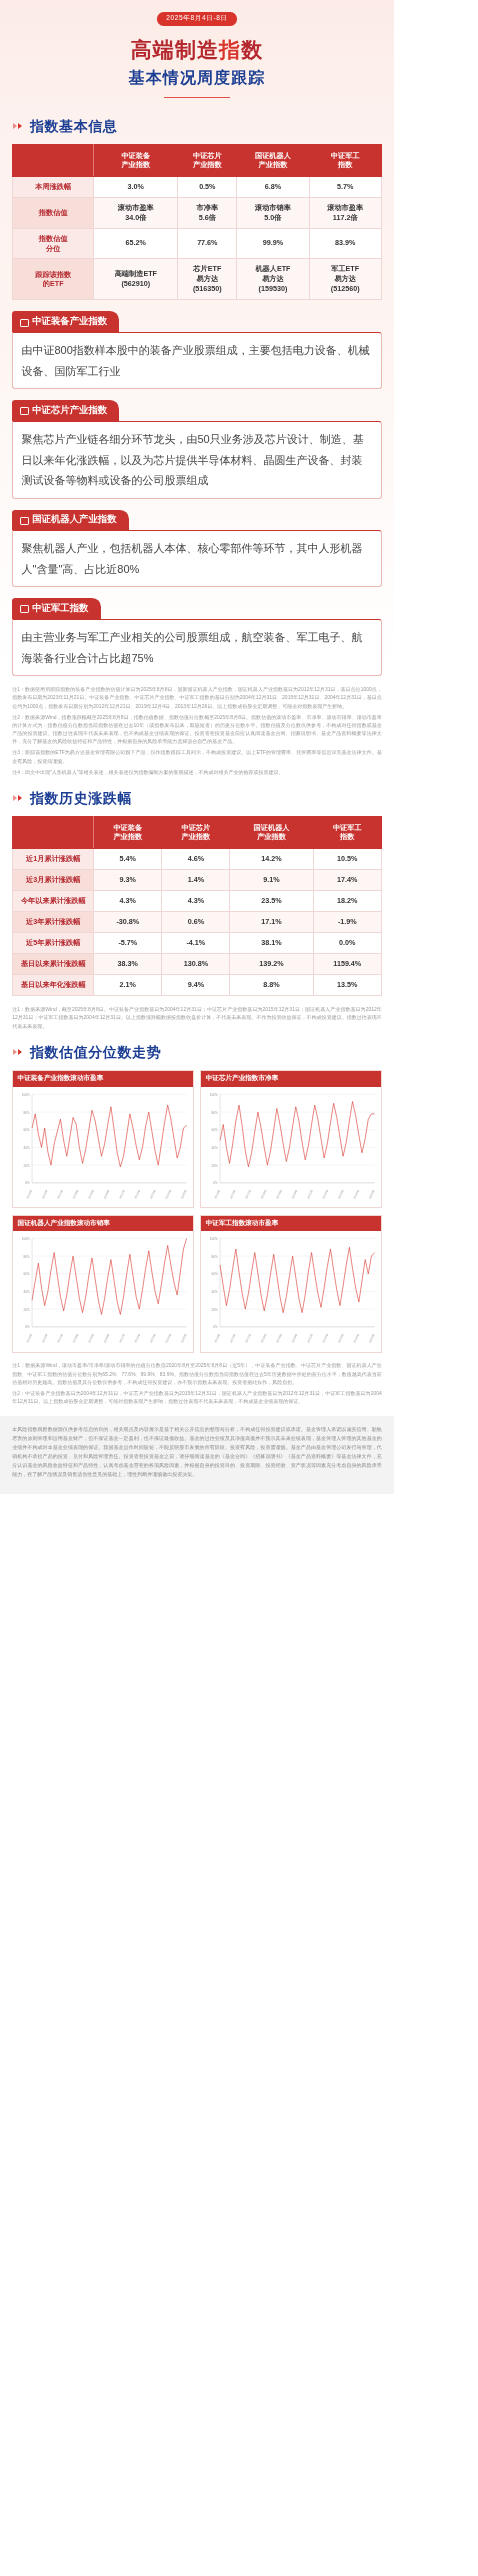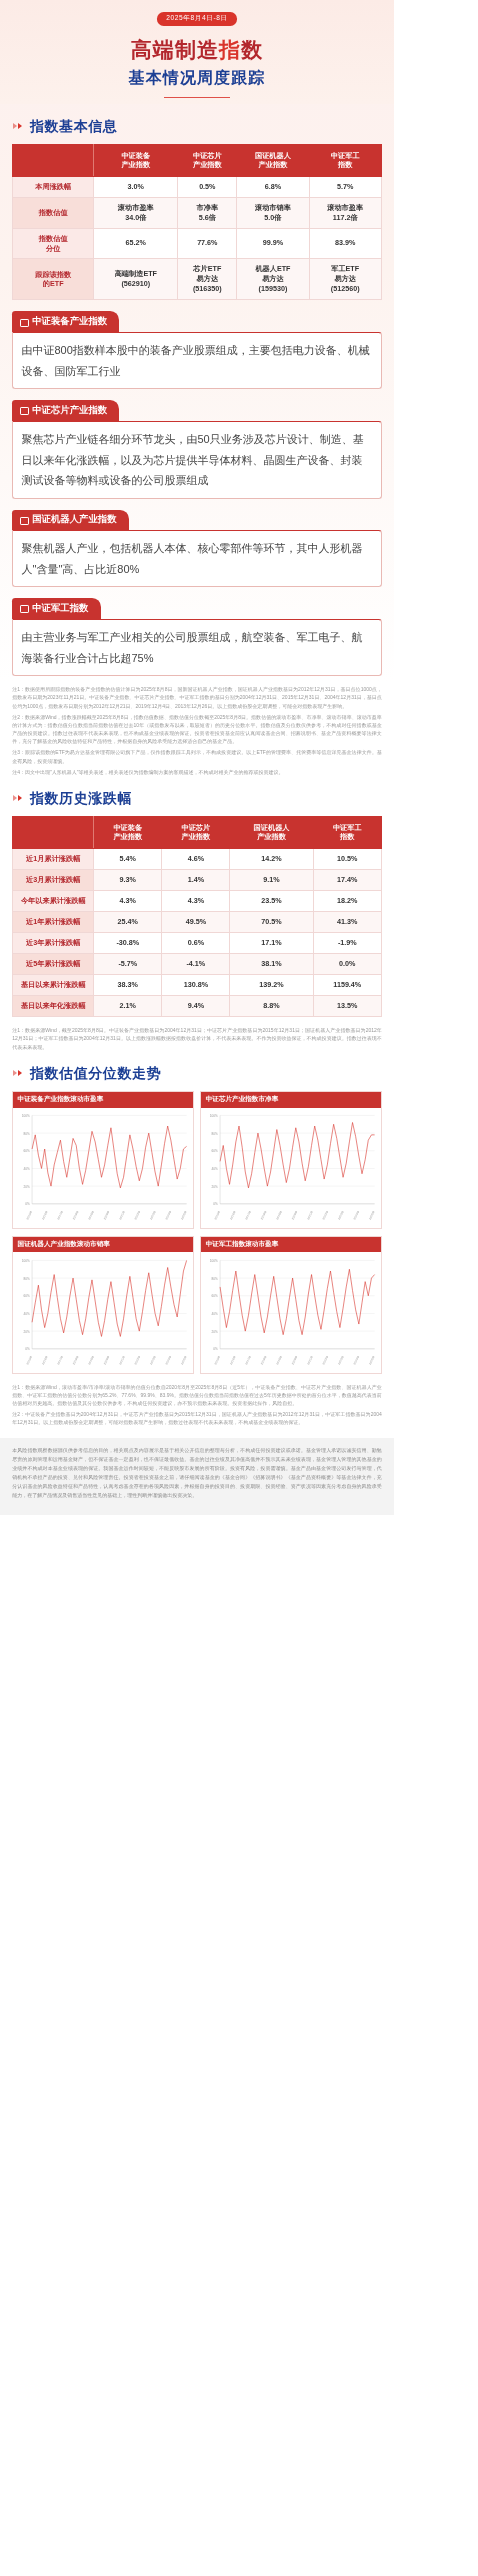--- a/index.html
+++ b/index.html
@@ -311,27 +311,20 @@
             <td>1.4%</td>
             <td>9.1%</td>
             <td>17.4%</td>
           </tr>
           <tr>
             <th>今年以来累计涨跌幅</th>
             <td>4.3%</td>
             <td>4.3%</td>
             <td>23.5%</td>
             <td>18.2%</td>
-          </tr>
-          <tr>
-            <th>近1年累计涨跌幅</th>
-            <td>25.4%</td>
-            <td>49.5%</td>
-            <td>70.5%</td>
-            <td>41.3%</td>
           </tr>
           <tr>
             <th>近3年累计涨跌幅</th>
             <td>-30.8%</td>
             <td>0.6%</td>
             <td>17.1%</td>
             <td>-1.9%</td>
           </tr>
           <tr>
             <th>近5年累计涨跌幅</th>

